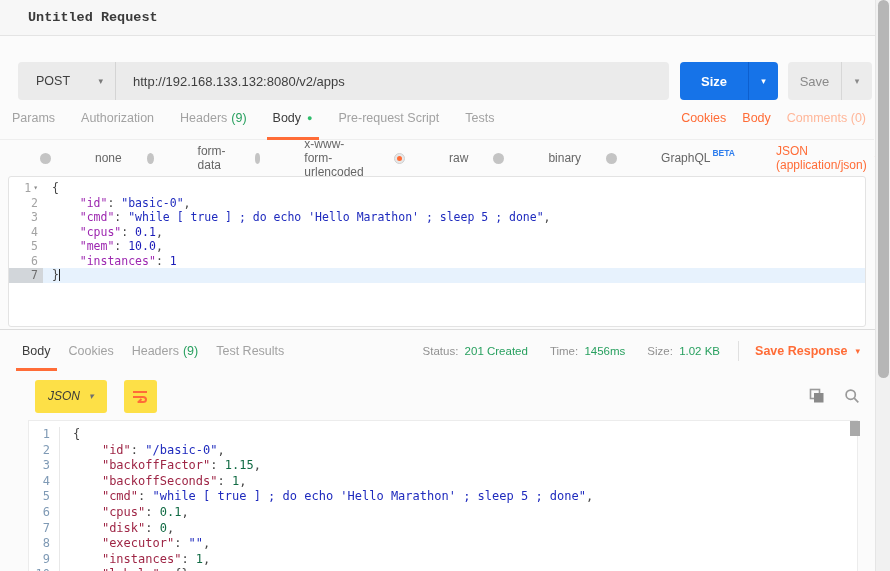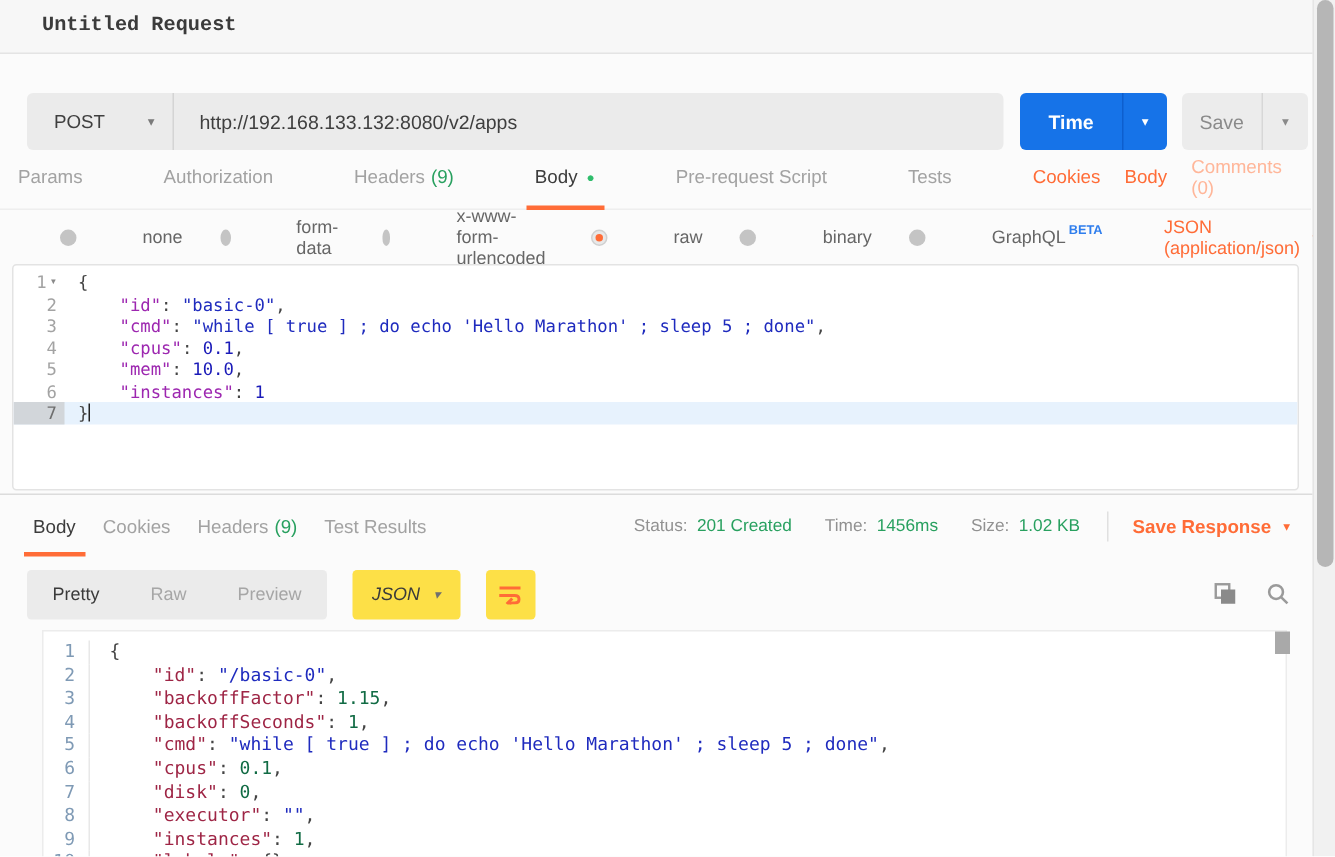--- a/index.html
+++ b/index.html
@@ -27,21 +27,21 @@
     font-size:13px; font-weight:700; cursor:pointer; }
   .send .arrow { width:30px; display:flex; align-items:center; justify-content:center;
     border-left:1px solid #0d5fce; font-size:9px; cursor:pointer; }
   .save { left:788px; width:84px; background:#ececec; color:#8a8a8a; }
   .save .main { width:53px; display:flex; align-items:center; justify-content:center;
     font-size:13px; cursor:pointer; }
   .save .arrow { width:31px; display:flex; align-items:center; justify-content:center;
     border-left:1px solid #d7d7d7; font-size:9px; color:#8a8a8a; cursor:pointer; }
   
   .req-tabs { position:absolute; top:96px; left:0; right:16px; height:44px;
-    display:flex; align-items:center; padding-left:12px; border-bottom:1px solid #eeeeee;gap:28px; }
+    display:flex; align-items:center; padding-left:12px; border-bottom:1px solid #eeeeee; }
   .tab { position:relative; font-size:12.5px; color:#a2a2a2; margin-right:26px;
     height:44px; display:flex; align-items:center; cursor:pointer; white-space:nowrap; }
   .tab .count { color:#28a05f; margin-left:4px; }
   .tab.active { color:#3c3c3c; }
   .tab.active .underline { position:absolute; left:-6px; right:-6px; bottom:0; height:3px; background:#ff6c37; }
   .tab .dot { color:#2fbd6c; font-size:9px; margin-left:6px; }
   .tabs-right { margin-left:auto; display:flex; align-items:center; gap:16px; padding-right:8px; }
   .link-orange { font-size:12.5px; color:#ff6c37; cursor:pointer; }
   .link-faded { font-size:12.5px; color:#ffb699; cursor:pointer; }
   
@@ -128,21 +128,21 @@
     <div class="method-url">
       <div class="method">
         <span>POST</span>
         <span class="caret">▾</span>
       </div>
       <div class="url">
         <span>http://192.168.133.132:8080/v2/apps</span>
       </div>
     </div>
     <div class="btn-split send">
-      <div class="main">Time</div>
+      <div class="main">Size</div>
       <div class="arrow">
         <span>▾</span>
       </div>
     </div>
     <div class="btn-split save">
       <div class="main">Save</div>
       <div class="arrow">
         <span>▾</span>
       </div>
     </div>
@@ -288,25 +288,20 @@
         </span>
         <span class="meta-divider"></span>
         <span class="save-response">
           <span class="label">Save Response</span>
           <span class="caret">▾</span>
         </span>
       </div>
     </div>
 
     <div class="resp-toolbar">
-      <div class="segmented">
-        <div class="segment active">Pretty</div>
-        <div class="segment">Raw</div>
-        <div class="segment">Preview</div>
-      </div>
       <div class="tool-btn">
         <span class="label">JSON</span>
         <span class="caret">▾</span>
       </div>
       <div class="tool-btn icon-btn">
         <svg width="17" height="14" viewBox="0 0 17 14">
           <line x1="1" y1="3" x2="15" y2="3" stroke="#ff6c37" stroke-width="2"></line>
           <path d="M1 8 H11 Q14 8 14 10.5 Q14 13 11 13 H8" fill="none" stroke="#ff6c37" stroke-width="2"></path>
           <path d="M9.5 10 L6.5 13 L9.5 16" fill="none" stroke="#ff6c37" stroke-width="2"></path>
           <line x1="1" y1="8" x2="4" y2="8" stroke="#ff6c37" stroke-width="2"></line>

